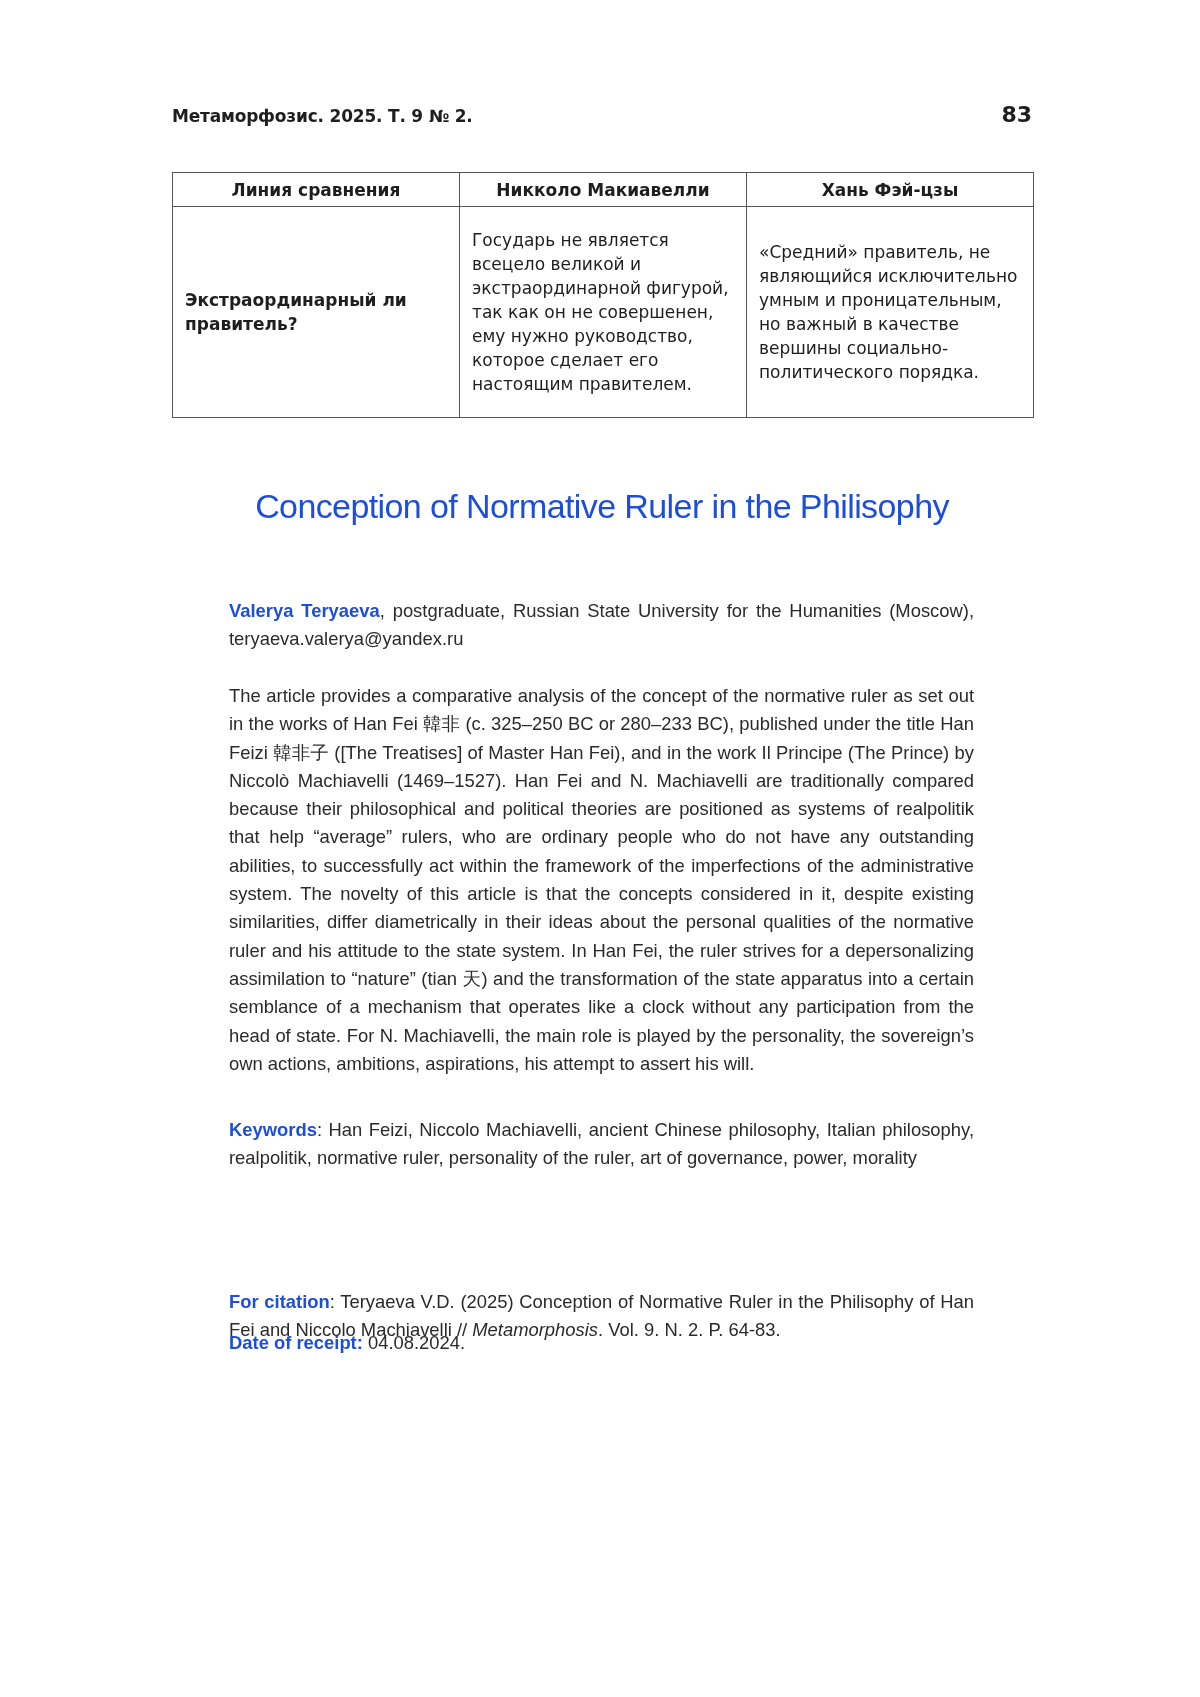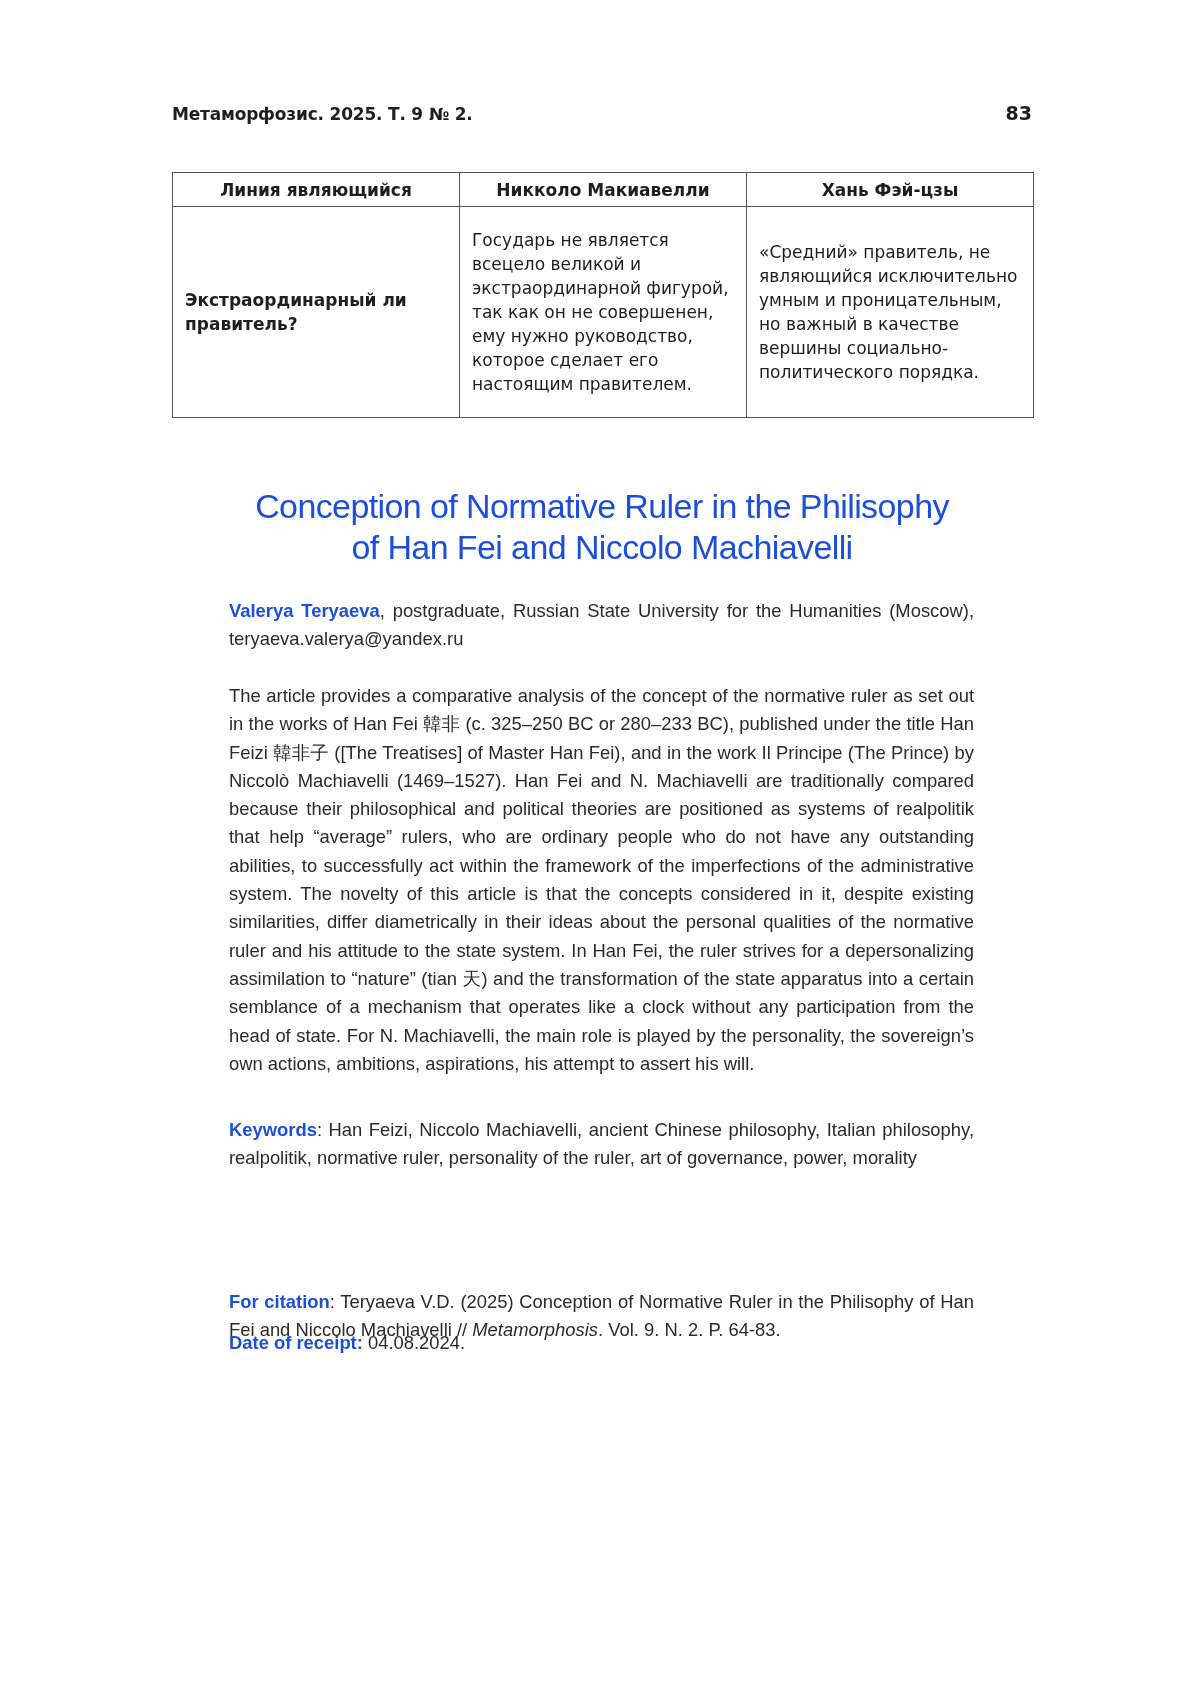--- a/index.html
+++ b/index.html
@@ -5,21 +5,21 @@
     html, body { margin: 0; padding: 0; background: #ffffff; }
     body {
       width: 1200px; height: 1697px; position: relative; overflow: hidden;
       font-family: "DejaVu Sans", sans-serif; color: #1e1e1e;
     }
     .running-head {
       position: absolute; left: 172px; top: 86px; width: 860px;
       display: flex; justify-content: space-between; align-items: baseline; margin-top: 16px;
     }
     .journal { font-weight: bold; font-size: 17px; letter-spacing: -0.2px; }
-    .page-num { font-weight: bold; font-size: 19px; }
+    .page-num { font-weight: bold; font-size: 22px; }
 
     table.cmp {
       position: absolute; left: 172px; top: 172px; width: 861px;
       border-collapse: collapse; table-layout: fixed;
     }
     table.cmp th, table.cmp td {
       border: 1.5px solid #555; vertical-align: middle;
       font-size: 17px; line-height: 24px;
     }
     table.cmp th {
@@ -55,37 +55,36 @@
 </div>
 
 <table class="cmp">
   <colgroup>
       <col style="width:287px">
       <col style="width:287px">
       <col style="width:287px">
     </colgroup>
   <thead>
     <tr>
-      <th>Линия являющийся</th>
+      <th>Линия сравнения</th>
       <th>Никколо Макиавелли</th>
       <th>Хань Фэй-цзы</th>
     </tr>
   </thead>
   <tbody>
     <tr>
       <td class="q">Экстраординарный ли правитель?</td>
       <td>Государь не является всецело великой и экстраординарной фигурой, так как он не совершенен, ему нужно руководство, которое сделает его настоящим правителем.</td>
       <td>«Средний» правитель, не являющийся исключительно умным и проницательным, но важный в качестве вершины социально-политического порядка.</td>
     </tr>
   </tbody>
 </table>
 
 <div class="title">
   <div>Conception of Normative Ruler in the Philisophy</div>
-  <div>of Han Fei and Niccolo Machiavelli</div>
 </div>
 
 <div class="block author"><b>Valerya Teryaeva</b><span>, postgraduate, Russian State University for the Humanities (Moscow), teryaeva.valerya@yandex.ru</span></div>
 
 <div class="block abstract">The article provides a comparative analysis of the concept of the normative ruler as set out in the works of Han Fei 韓非 (c. 325–250 BC or 280–233 BC), published under the title Han Feizi 韓非子 ([The Treatises] of Master Han Fei), and in the work Il Principe (The Prince) by Niccolò Machiavelli (1469–1527). Han Fei and N. Machiavelli are traditionally compared because their philosophical and political theories are positioned as systems of realpolitik that help “average” rulers, who are ordinary people who do not have any outstanding abilities, to successfully act within the framework of the imperfections of the administrative system. The novelty of this article is that the concepts considered in it, despite existing similarities, differ diametrically in their ideas about the personal qualities of the normative ruler and his attitude to the state system. In Han Fei, the ruler strives for a depersonalizing assimilation to “nature” (tian 天) and the transformation of the state apparatus into a certain semblance of a mechanism that operates like a clock without any participation from the head of state. For N. Machiavelli, the main role is played by the personality, the sovereign’s own actions, ambitions, aspirations, his attempt to assert his will.</div>
 
 <div class="block keywords"><b>Keywords</b><span>: Han Feizi, Niccolo Machiavelli, ancient Chinese philosophy, Italian philosophy, realpolitik, normative ruler, personality of the ruler, art of governance, power, morality</span></div>
 
 <div class="block citation"><b>For citation</b><span>: Teryaeva V.D. (2025) Conception of Normative Ruler in the Philisophy of Han Fei and Niccolo Machiavelli // </span><i>Metamorphosis</i><span>. Vol. 9. N. 2. P. 64-83.</span></div>
 

